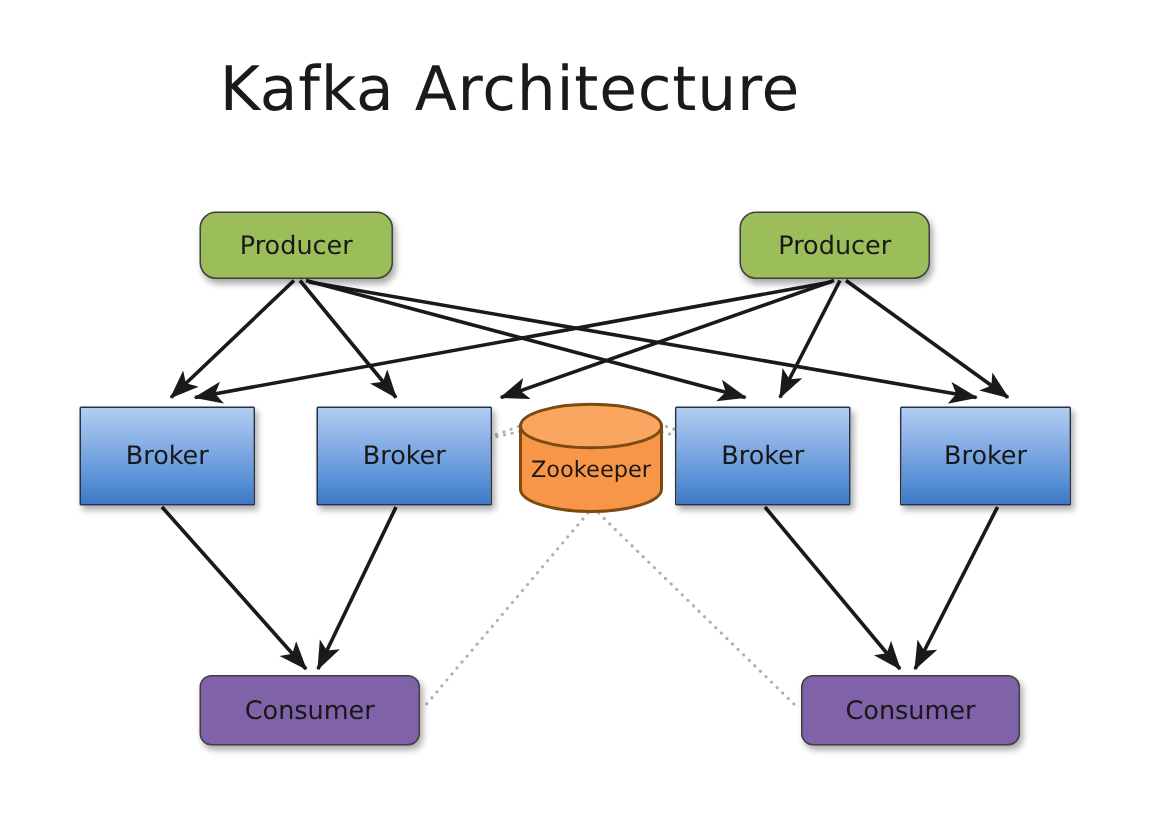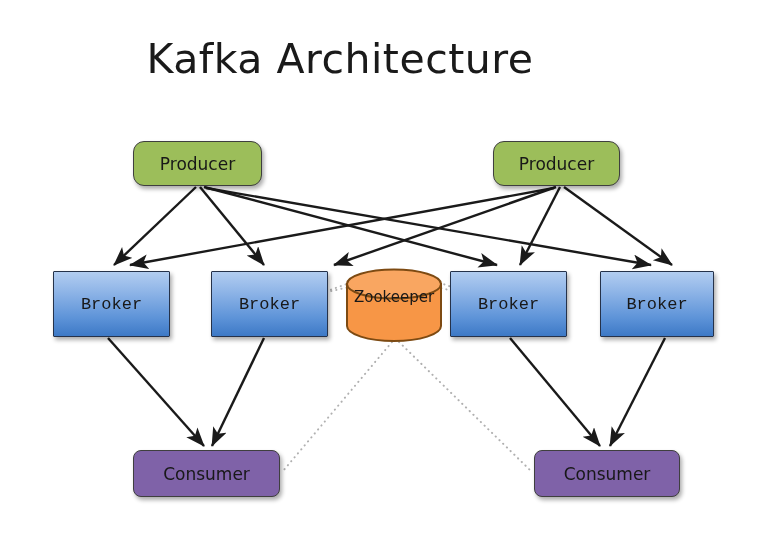--- a/index.html
+++ b/index.html
@@ -69,21 +69,20 @@
     box-shadow: 2px 3px 4px rgba(0,0,0,0.33);
   }
 
   
   .broker {
     background: linear-gradient(to bottom, #b2cdf0 0%, #92b7e8 28%, #5d93d8 72%, #3d79c6 100%);
     border: 1.6px solid #25324a;
     border-radius: 1px;
     font-size: 17px;
     box-shadow: 2px 3px 4px rgba(0,0,0,0.33);
-    font-family: Liberation Mono, monospace;
   }
 
   
   .consumer {
     background: #7f62a8;
     border: 1.6px solid #3f3f3f;
     border-radius: 8px;
     font-size: 17px;
     box-shadow: 2px 3px 4px rgba(0,0,0,0.33);
   }
@@ -178,21 +177,21 @@
     <span class="node-label">Broker</span>
   </div>
 
   <div id="zookeeper-node" style="left:345px; top:268px; width:98px; height:74px;">
     <svg class="cyl-svg" width="98" height="74" viewBox="0 0 98 74">
 
       <path d="M2,16 L2,58 A47,15 0 0 0 96,58 L96,16 Z" fill="#f79646" stroke="#7d4a12" stroke-width="2"></path>
 
       <ellipse cx="49" cy="16" rx="47" ry="14.5" fill="#f9a661" stroke="#7d4a12" stroke-width="2"></ellipse>
     </svg>
-    <div class="zk-label" style="top:20px;">Zookeeper</div>
+    <div class="zk-label" style="top:36px;">Zookeeper</div>
   </div>
 
   <div class="node consumer" id="consumer-1" style="left:133px; top:450px; width:147px; height:47px;">
     <span class="node-label">Consumer</span>
   </div>
 
   <div class="node consumer" id="consumer-2" style="left:534px; top:450px; width:146px; height:47px;">
     <span class="node-label">Consumer</span>
   </div>
 

